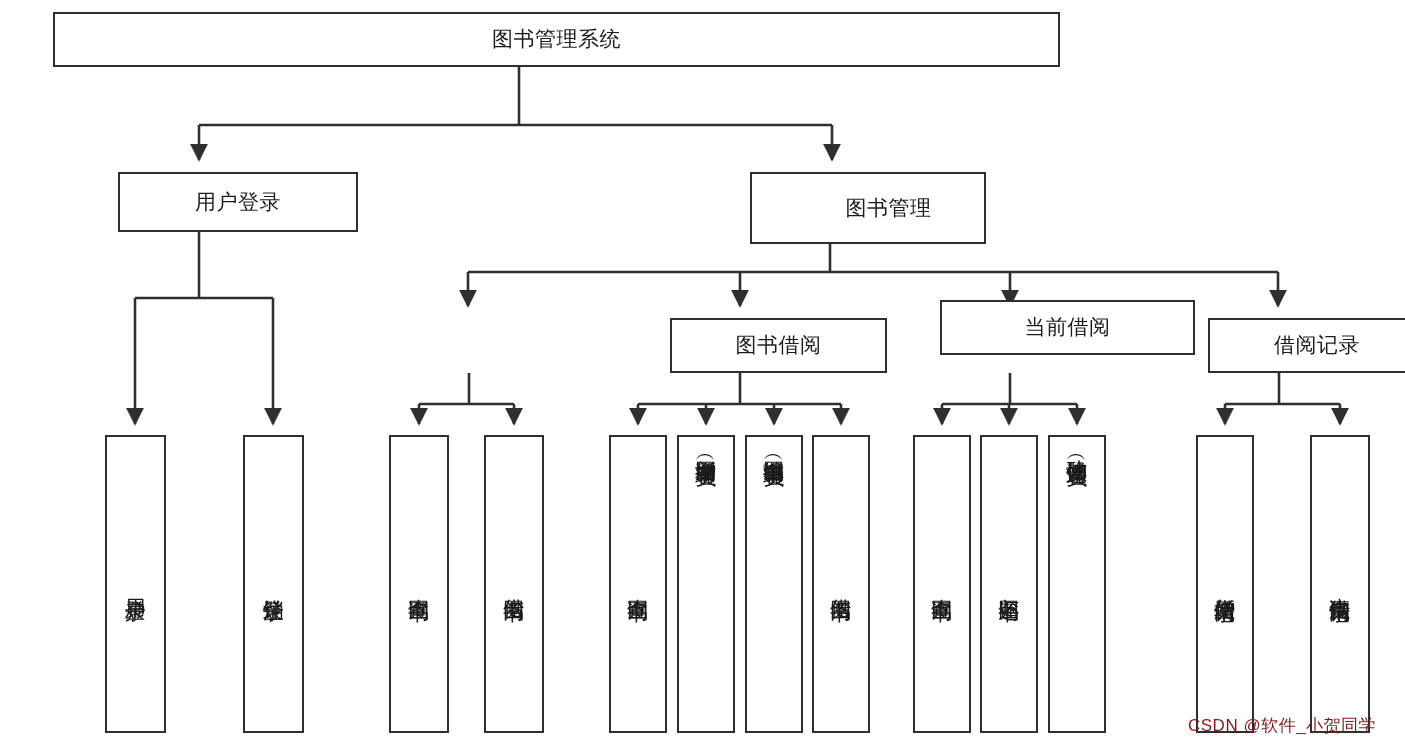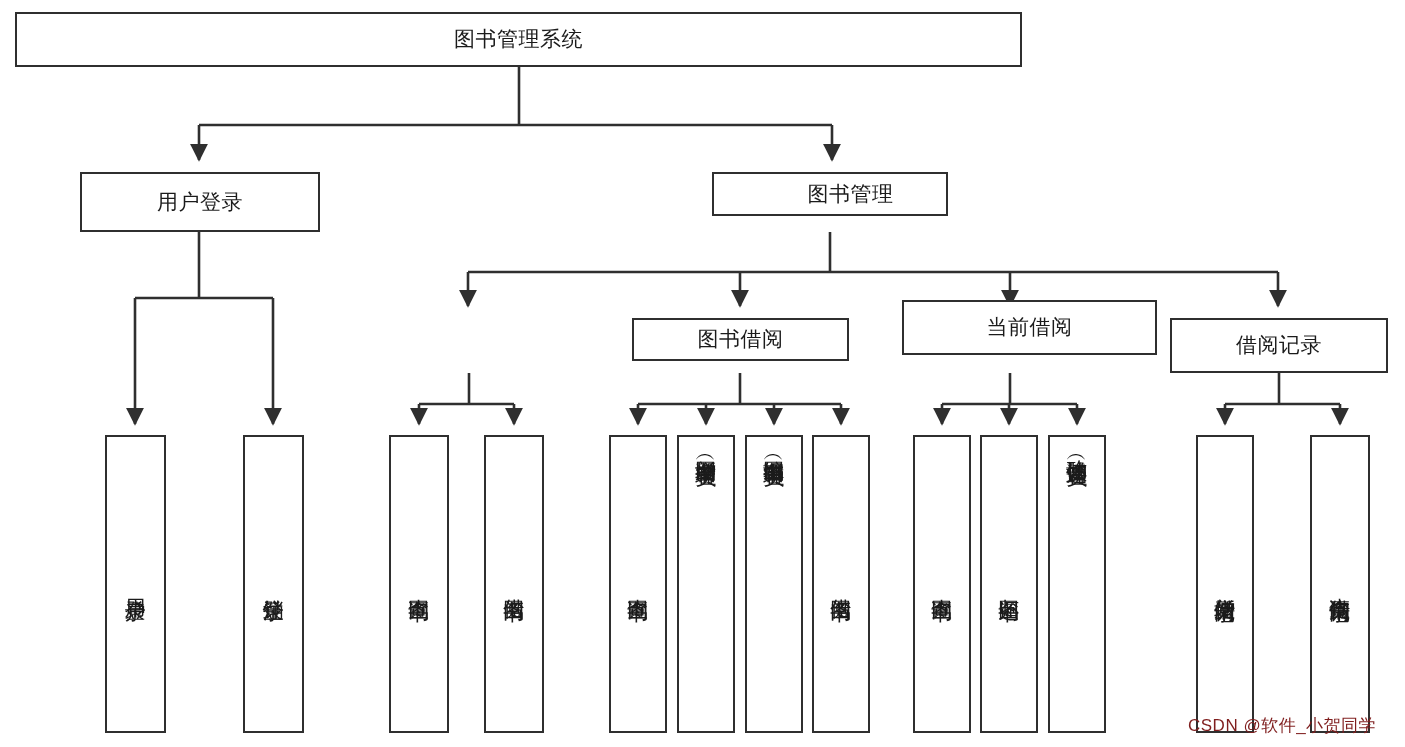--- a/index.html
+++ b/index.html
@@ -26,20 +26,21 @@
   }
   .node-box {
     position: absolute;
     box-sizing: border-box;
     border: 2px solid #2f2f2f;
     background: #ffffff;
     display: flex;
     align-items: center;
     justify-content: center;
     color: #1b1b1b;
+    margin-left: 38px;
   }
   .node-label {
     font-size: 21px;
     line-height: 1.15;
     letter-spacing: 0.5px;
     white-space: nowrap;
   }
   .leaf-box {
     position: absolute;
     box-sizing: border-box;
@@ -129,25 +130,25 @@
     </g>
   </svg>
 
   <div class="node-box" style="left:15px; top:12px; width:1007px; height:55px;">
     <span class="node-label">图书管理系统</span>
   </div>
 
   <div class="node-box" style="left:80px; top:172px; width:240px; height:60px;">
     <span class="node-label">用户登录</span>
   </div>
-  <div class="node-box" style="left:712px; top:172px; width:236px; height:44px;padding-left:41px;">
+  <div class="node-box" style="left:712px; top:172px; width:236px; height:72px;padding-left:41px;">
     <span class="node-label">图书管理</span>
   </div>
 
-  <div class="node-box" style="left:632px; top:318px; width:217px; height:43px;">
+  <div class="node-box" style="left:632px; top:318px; width:217px; height:55px;">
     <span class="node-label">图书借阅</span>
   </div>
   <div class="node-box" style="left:902px; top:300px; width:255px; height:55px;">
     <span class="node-label">当前借阅</span>
   </div>
   <div class="node-box" style="left:1170px; top:318px; width:218px; height:55px;">
     <span class="node-label">借阅记录</span>
   </div>
 
   <div class="leaf-box centered" style="left:105px; top:435px; width:61px; height:298px;">

